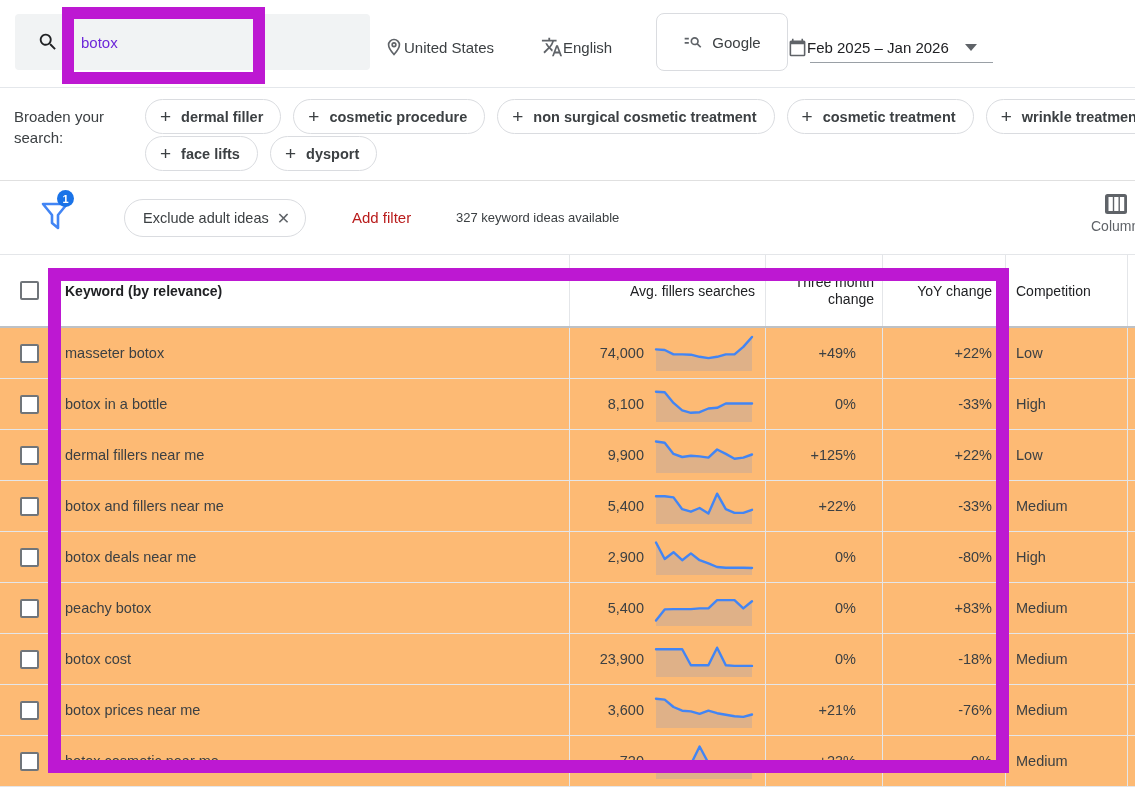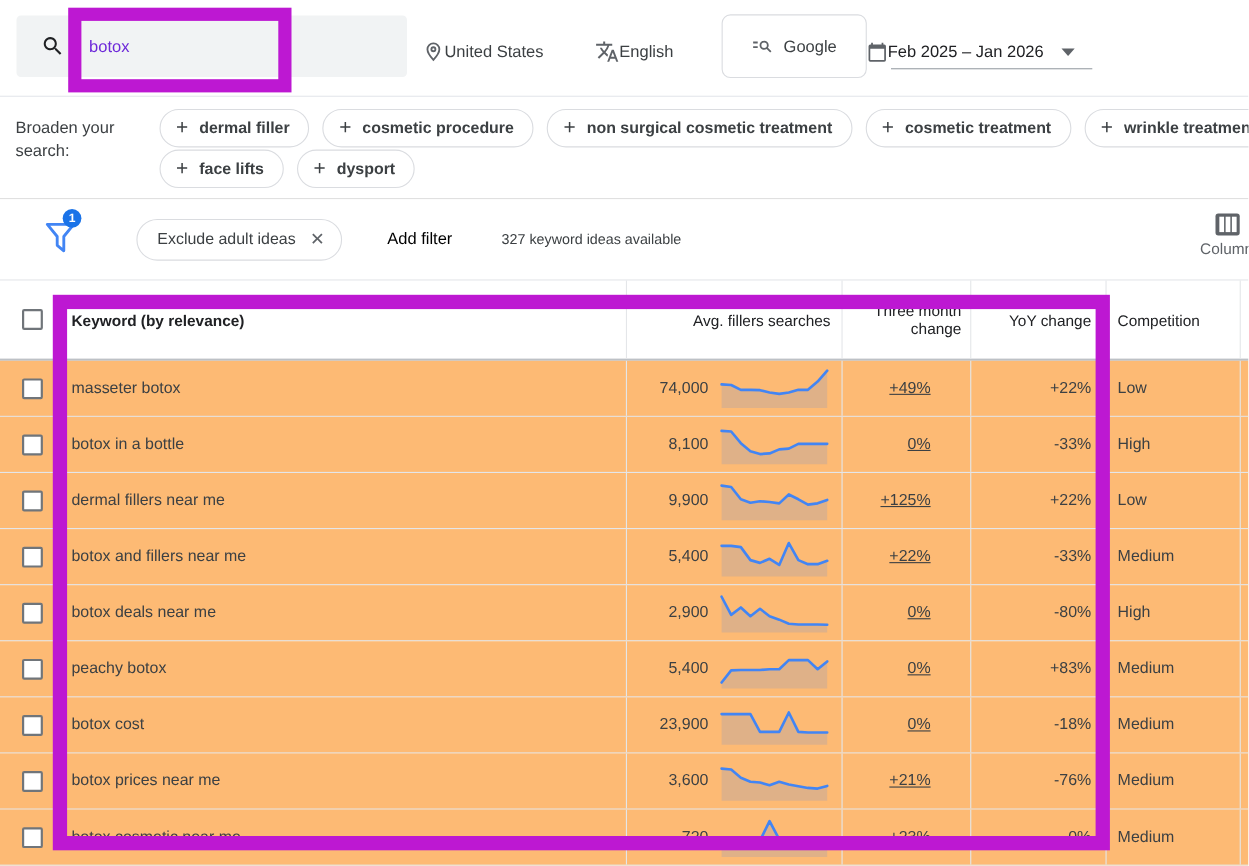--- a/index.html
+++ b/index.html
@@ -38,44 +38,44 @@
   #div2 { left:0; top:180px; width:1135px; height:1px; background:#e0e0e0; }
 
   
   .fitem { top:180px; height:74px; display:flex; align-items:center; }
   #funnel { left:40px; } 
   #filter-badge { left:57px; top:190px; width:17px; height:17px; border-radius:50%;
     background:#1a73e8; color:#fff; font-size:11px; font-weight:bold;
     display:flex; align-items:center; justify-content:center; z-index:2; }
   #active-filter-chip { left:124px; top:199px; position:absolute; height:38px; border:1px solid #dadce0;
     border-radius:19px; background:#fff; display:flex; align-items:center; padding:0 15px 0 18px;
-    gap:13px; font-size:14.5px; color:#3c4043; cursor:pointer; }
+    gap:8px; font-size:14.5px; color:#3c4043; cursor:pointer; }
   #close-x { font-size:16px; color:#5f6368; }
-  #add-filter { left:352px; font-size:15px; color:#000000; cursor:pointer; }
+  #add-filter { left:352px; font-size:15px; color:#b91c1c; cursor:pointer; }
   #ideas-count { left:456px; font-size:13px; color:#3c4043; }
   #columns-btn { left:1091px; top:193px; width:60px; display:flex; flex-direction:column;
     align-items:flex-start; cursor:pointer; }
   #columns-btn svg { margin-left:13px; }
   #columns-label { font-size:14px; color:#5f6368; margin-top:3px; }
 
   
   #table { left:0; top:254px; width:1135px; }
   .grid { display:grid; grid-template-columns:57px 513px 196px 117px 123px 122px 7px; }
   .thead { height:74px; border-top:1px solid #e4e6e9; border-bottom:2px solid #bdc1c6; }
   .trow  { height:51px; border-bottom:1px solid #e4e6e9; background:#fdba74; }
   .cell  { display:flex; align-items:center; font-size:14.5px; color:#3c4043; overflow:hidden; }
   .bR    { border-right:1px solid #e4e6e9; }
   .c-check   { padding-left:20px; }
   .checkbox  { width:19px; height:19px; border:2px solid #70757a; border-radius:2px;
                background:#fff; cursor:pointer; flex:none; }
   .c-keyword { padding-left:8px; }
   .c-avg     { justify-content:flex-end; padding-right:11px; gap:10px; }
   .c-avg .num{ text-align:right; }
   .spark     { width:100px; height:40px; flex:none; }
-  .c-3mo     { justify-content:flex-end; padding-right:36px; text-align:right;text-decoration:underline; }
+  .c-3mo     { justify-content:flex-end; padding-right:26px; text-align:right; }
   .c-yoy     { justify-content:flex-end; padding-right:13px; text-align:right; }
   .c-comp    { padding-left:10px; }
   .hcell { font-size:14px; font-weight:500; color:#202124; }
   .h-keyword { font-weight:bold; }
   .h-3mo { line-height:17px; }
 
   
   .annotation { border:12px solid #bd18d2; z-index:40; pointer-events:none; }
   #ann1 { left:62px; top:7px;  width:203px; height:77px; }
   #ann2 { left:48px; top:268px; width:961px; height:505px; border-width:13px; }

